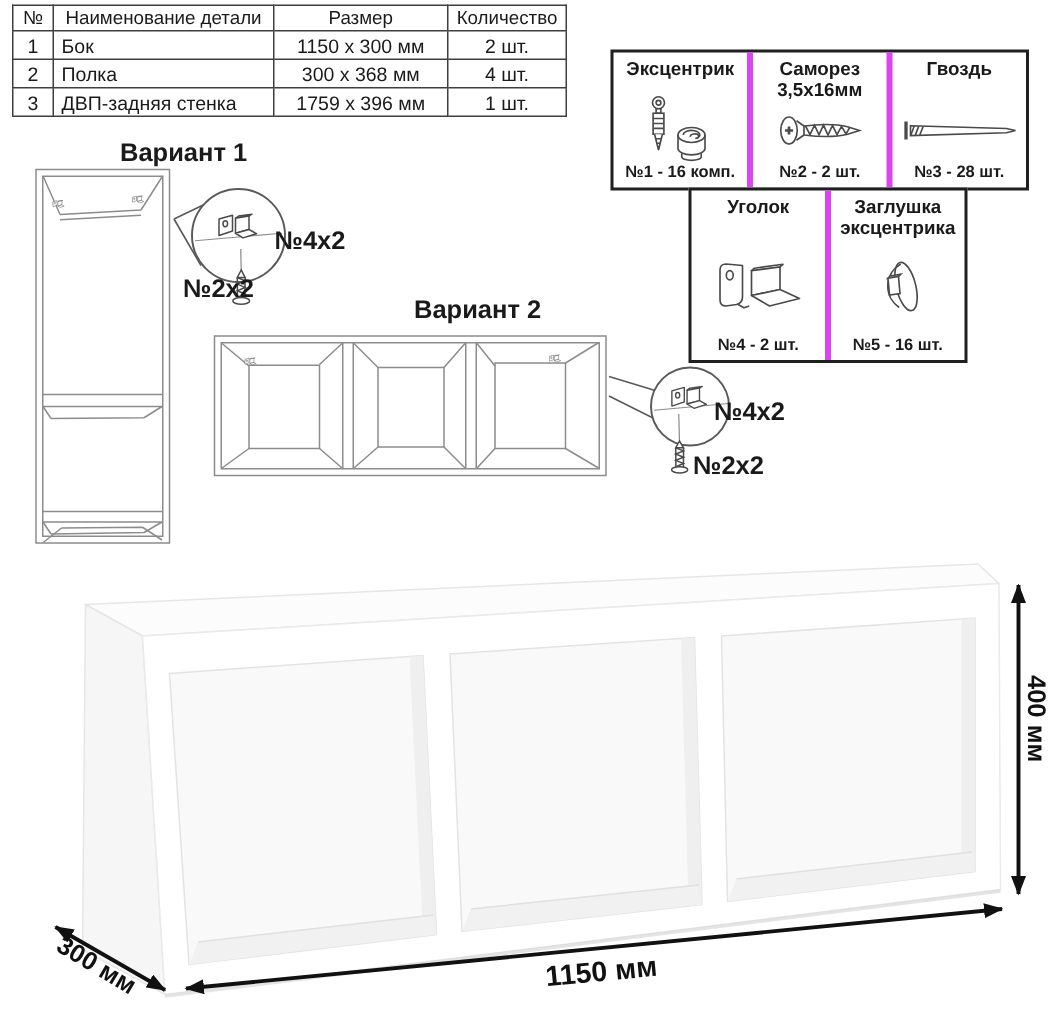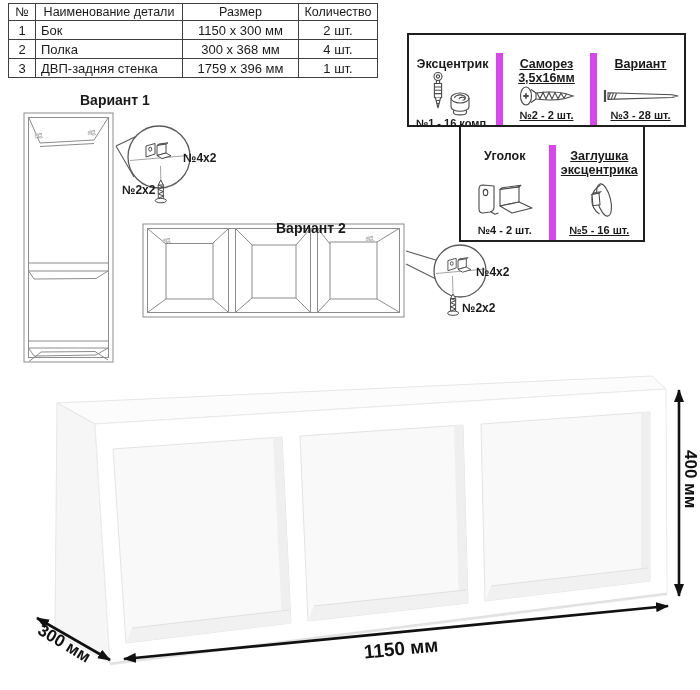--- a/index.html
+++ b/index.html
@@ -8,29 +8,29 @@
   
   table.parts{position:absolute;left:8px;top:3px;border-collapse:collapse;table-layout:fixed;}
   table.parts td{border:1px solid #3f3f3f;font-size:13px;padding:0 5px;height:18px;
                  white-space:nowrap;overflow:hidden;}
   table.parts tr.hdr td{text-align:center;height:16px;font-size:12.5px;}
   .c-num{text-align:center;} .c-name{text-align:left;} .c-size{text-align:center;} .c-qty{text-align:center;}
   
   .hwrow{position:absolute;display:flex;border:2px solid #1f1f1f;background:#fff;box-sizing:border-box;}
   .hwrow1{left:407px;top:33px;width:279px;height:94px;}
   .hwrow2{left:459px;top:125px;width:186px;height:117px;}
-  .hwcell{flex:1 1 0;display:flex;flex-direction:column;align-items:center;box-sizing:border-box;margin-top:18px;}
-  .hwcell + .hwcell{border-left:7px solid #d946ef;text-decoration:underline;}
+  .hwcell{flex:1 1 0;display:flex;flex-direction:column;align-items:center;box-sizing:border-box;}
+  .hwcell + .hwcell{border-left:4px solid #d946ef;}
   .hwtitle{font-size:12.5px;font-weight:bold;line-height:1.12;text-align:center;padding-top:4px;height:30px;box-sizing:border-box;}
   .hwicon{flex:1 1 auto;display:flex;align-items:center;justify-content:center;}
   .hwcount{font-size:11px;font-weight:bold;padding-bottom:4px;white-space:nowrap;}
   
   .lbl{position:absolute;white-space:nowrap;}
-  .vtitle{font-size:14px;font-weight:bold;padding-left:43px;}
-  .callout-lbl{font-size:12px;font-weight:bold;}
+  .vtitle{font-size:17px;font-weight:bold;padding-left:43px;}
+  .callout-lbl{font-size:17px;font-weight:bold;}
   .dim{font-weight:bold;color:#111;text-align:center;}
   #dim-w{left:336px;top:638px;width:130px;font-size:19px;transform:rotate(-5.5deg);}
   #dim-d{left:18px;top:634px;width:92px;font-size:17px;transform:rotate(31deg);}
   #dim-h{left:700px;top:450px;width:150px;font-size:17px;text-align:left;transform:rotate(90deg);transform-origin:0 0;}
   svg.overlay{position:absolute;left:0;top:0;}
 </style>
 </head>
 <body>
 
 <div class="stage">
@@ -210,21 +210,21 @@
             <path d="M5.3,13 h5.4 M8,10.3 v5.4" stroke-width="1.8"></path>
             <path d="M13,6.5 L18,10 M13,19.5 L18,16"></path>
             <path d="M18,10 C30,8.5 39,8.5 47,10.5 L55,13 L47,15.5 C39,17.5 30,17.5 18,16 Z" fill="#fff"></path>
             <polyline points="19,10 22,15.7 25,9.4 28,15.9 31,9.4 34,16 37,9.6 40,15.8 43,10.2 46,15.2 48.5,11"></polyline>
           </g>
         </svg>
       </div>
       <div class="hwcount">№2 - 2 шт.</div>
     </div>
     <div class="hwcell">
-      <div class="hwtitle"><span>Вариант</span></div>
+      <div class="hwtitle"><span>Гвоздь</span></div>
       <div class="hwicon">
         <svg width="78" height="18" viewBox="0 0 78 18">
           <g stroke="#4a4a4a" fill="none" stroke-width="1.1">
             <path d="M3,3 v12" stroke-width="2.2"></path>
             <path d="M6,5.8 L70,7.7 L76,9 L70,10.5 L6,12.4 Z" fill="#fff"></path>
             <path d="M8.5,6 l-2.3,6.2 M11.5,6.1 l-2.3,6 M14.5,6.2 l-2.3,5.8"></path>
           </g>
         </svg>
       </div>
       <div class="hwcount">№3 - 28 шт.</div>
@@ -259,21 +259,21 @@
             <path d="M13,16.5 L14.5,15 L21.5,13.8 L20,15.3 Z"></path>
             <path d="M13,16.5 L20,15.3 L21,26.7 L14,27.7 Z"></path>
           </g>
         </svg>
       </div>
       <div class="hwcount">№5 - 16 шт.</div>
     </div>
   </div>
 
   <div class="lbl vtitle" style="left:37px;top:92px;">Вариант 1</div>
-  <div class="lbl vtitle" style="left:233px;top:220px;">Вариант 2</div>
+  <div class="lbl vtitle" style="left:233px;top:197px;">Вариант 2</div>
 
   <div class="lbl callout-lbl" style="left:183px;top:151px;">№4х2</div>
   <div class="lbl callout-lbl" style="left:122px;top:183px;">№2х2</div>
 
   <div class="lbl callout-lbl" style="left:476px;top:265px;">№4х2</div>
   <div class="lbl callout-lbl" style="left:462px;top:301px;">№2х2</div>
 
   <div class="lbl dim" id="dim-w">1150 мм</div>
   <div class="lbl dim" id="dim-d">300 мм</div>
   <div class="lbl dim" id="dim-h">400 мм</div>

